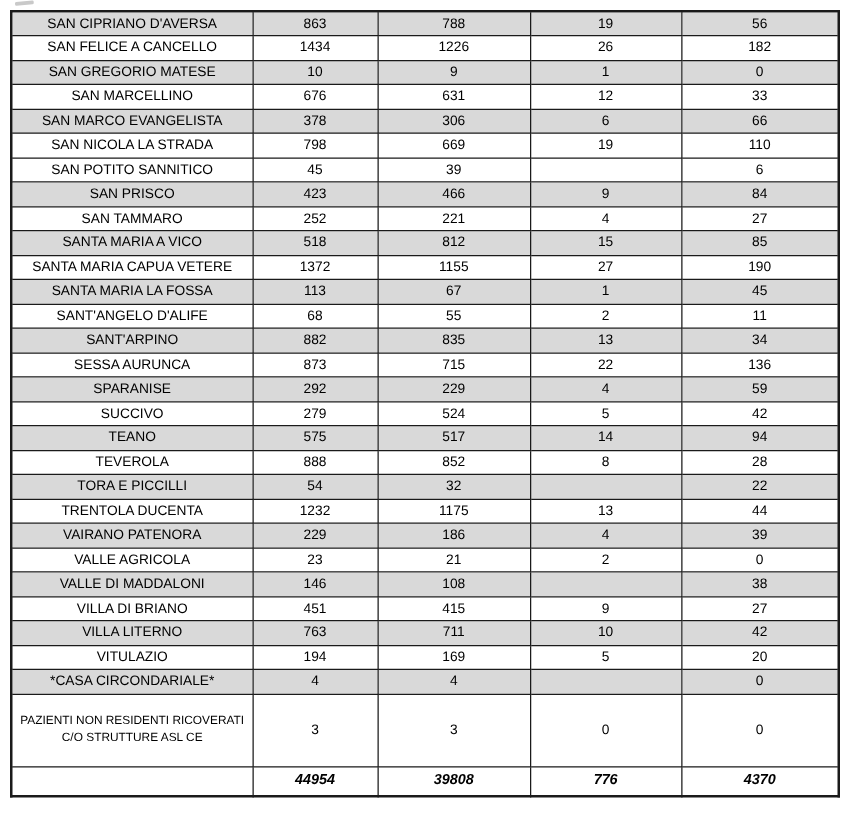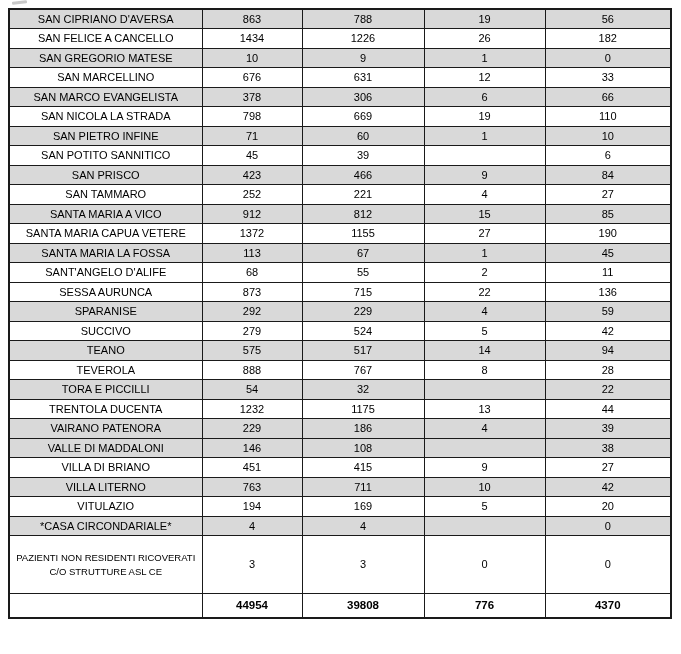--- a/index.html
+++ b/index.html
@@ -53,20 +53,21 @@
   tr.tall{height:58px;}
   tr.tall td.name-cell{
     font-size:9.5px;
     line-height:1.45;
     white-space:normal;
   }
   tr.totals{height:24px;}
   tr.totals td{
     font-weight:bold;
     font-size:11.5px;
+    font-style:italic;
   }
 </style>
 </head>
 <body>
 
 <div class="page">
   <div class="artifact"></div>
   <table class="muni-table">
     <colgroup>
       <col style="width:193px">
@@ -111,27 +112,20 @@
     <td class="num-cell">6</td>
     <td class="num-cell">66</td>
   </tr>
         <tr class="regular">
     <td class="name-cell">SAN NICOLA LA STRADA</td>
     <td class="num-cell">798</td>
     <td class="num-cell">669</td>
     <td class="num-cell">19</td>
     <td class="num-cell">110</td>
   </tr>
-        <tr class="regular shaded">
-    <td class="name-cell">SAN PIETRO INFINE</td>
-    <td class="num-cell">71</td>
-    <td class="num-cell">60</td>
-    <td class="num-cell">1</td>
-    <td class="num-cell">10</td>
-  </tr>
         <tr class="regular">
     <td class="name-cell">SAN POTITO SANNITICO</td>
     <td class="num-cell">45</td>
     <td class="num-cell">39</td>
     <td class="num-cell"></td>
     <td class="num-cell">6</td>
   </tr>
         <tr class="regular shaded">
     <td class="name-cell">SAN PRISCO</td>
     <td class="num-cell">423</td>
@@ -141,21 +135,21 @@
   </tr>
         <tr class="regular">
     <td class="name-cell">SAN TAMMARO</td>
     <td class="num-cell">252</td>
     <td class="num-cell">221</td>
     <td class="num-cell">4</td>
     <td class="num-cell">27</td>
   </tr>
         <tr class="regular shaded">
     <td class="name-cell">SANTA MARIA A VICO</td>
-    <td class="num-cell">912</td>
+    <td class="num-cell">518</td>
     <td class="num-cell">812</td>
     <td class="num-cell">15</td>
     <td class="num-cell">85</td>
   </tr>
         <tr class="regular">
     <td class="name-cell">SANTA MARIA CAPUA VETERE</td>
     <td class="num-cell">1372</td>
     <td class="num-cell">1155</td>
     <td class="num-cell">27</td>
     <td class="num-cell">190</td>
@@ -167,20 +161,27 @@
     <td class="num-cell">1</td>
     <td class="num-cell">45</td>
   </tr>
         <tr class="regular">
     <td class="name-cell">SANT'ANGELO D'ALIFE</td>
     <td class="num-cell">68</td>
     <td class="num-cell">55</td>
     <td class="num-cell">2</td>
     <td class="num-cell">11</td>
   </tr>
+        <tr class="regular shaded">
+    <td class="name-cell">SANT'ARPINO</td>
+    <td class="num-cell">882</td>
+    <td class="num-cell">835</td>
+    <td class="num-cell">13</td>
+    <td class="num-cell">34</td>
+  </tr>
         <tr class="regular">
     <td class="name-cell">SESSA AURUNCA</td>
     <td class="num-cell">873</td>
     <td class="num-cell">715</td>
     <td class="num-cell">22</td>
     <td class="num-cell">136</td>
   </tr>
         <tr class="regular shaded">
     <td class="name-cell">SPARANISE</td>
     <td class="num-cell">292</td>
@@ -198,21 +199,21 @@
         <tr class="regular shaded">
     <td class="name-cell">TEANO</td>
     <td class="num-cell">575</td>
     <td class="num-cell">517</td>
     <td class="num-cell">14</td>
     <td class="num-cell">94</td>
   </tr>
         <tr class="regular">
     <td class="name-cell">TEVEROLA</td>
     <td class="num-cell">888</td>
-    <td class="num-cell">767</td>
+    <td class="num-cell">852</td>
     <td class="num-cell">8</td>
     <td class="num-cell">28</td>
   </tr>
         <tr class="regular shaded">
     <td class="name-cell">TORA E PICCILLI</td>
     <td class="num-cell">54</td>
     <td class="num-cell">32</td>
     <td class="num-cell"></td>
     <td class="num-cell">22</td>
   </tr>
@@ -222,20 +223,27 @@
     <td class="num-cell">1175</td>
     <td class="num-cell">13</td>
     <td class="num-cell">44</td>
   </tr>
         <tr class="regular shaded">
     <td class="name-cell">VAIRANO PATENORA</td>
     <td class="num-cell">229</td>
     <td class="num-cell">186</td>
     <td class="num-cell">4</td>
     <td class="num-cell">39</td>
+  </tr>
+        <tr class="regular">
+    <td class="name-cell">VALLE AGRICOLA</td>
+    <td class="num-cell">23</td>
+    <td class="num-cell">21</td>
+    <td class="num-cell">2</td>
+    <td class="num-cell">0</td>
   </tr>
         <tr class="regular shaded">
     <td class="name-cell">VALLE DI MADDALONI</td>
     <td class="num-cell">146</td>
     <td class="num-cell">108</td>
     <td class="num-cell"></td>
     <td class="num-cell">38</td>
   </tr>
         <tr class="regular">
     <td class="name-cell">VILLA DI BRIANO</td>

